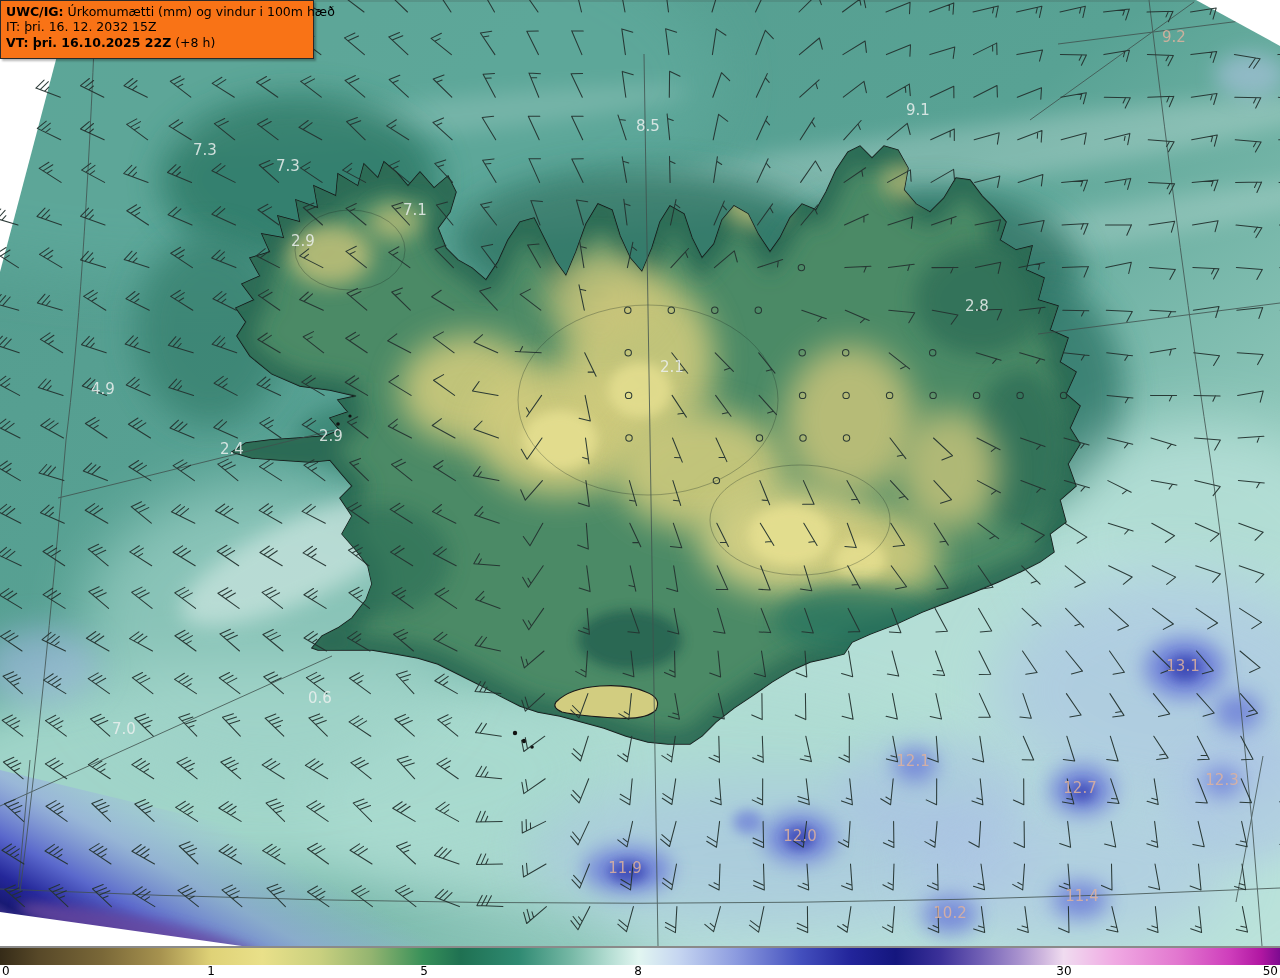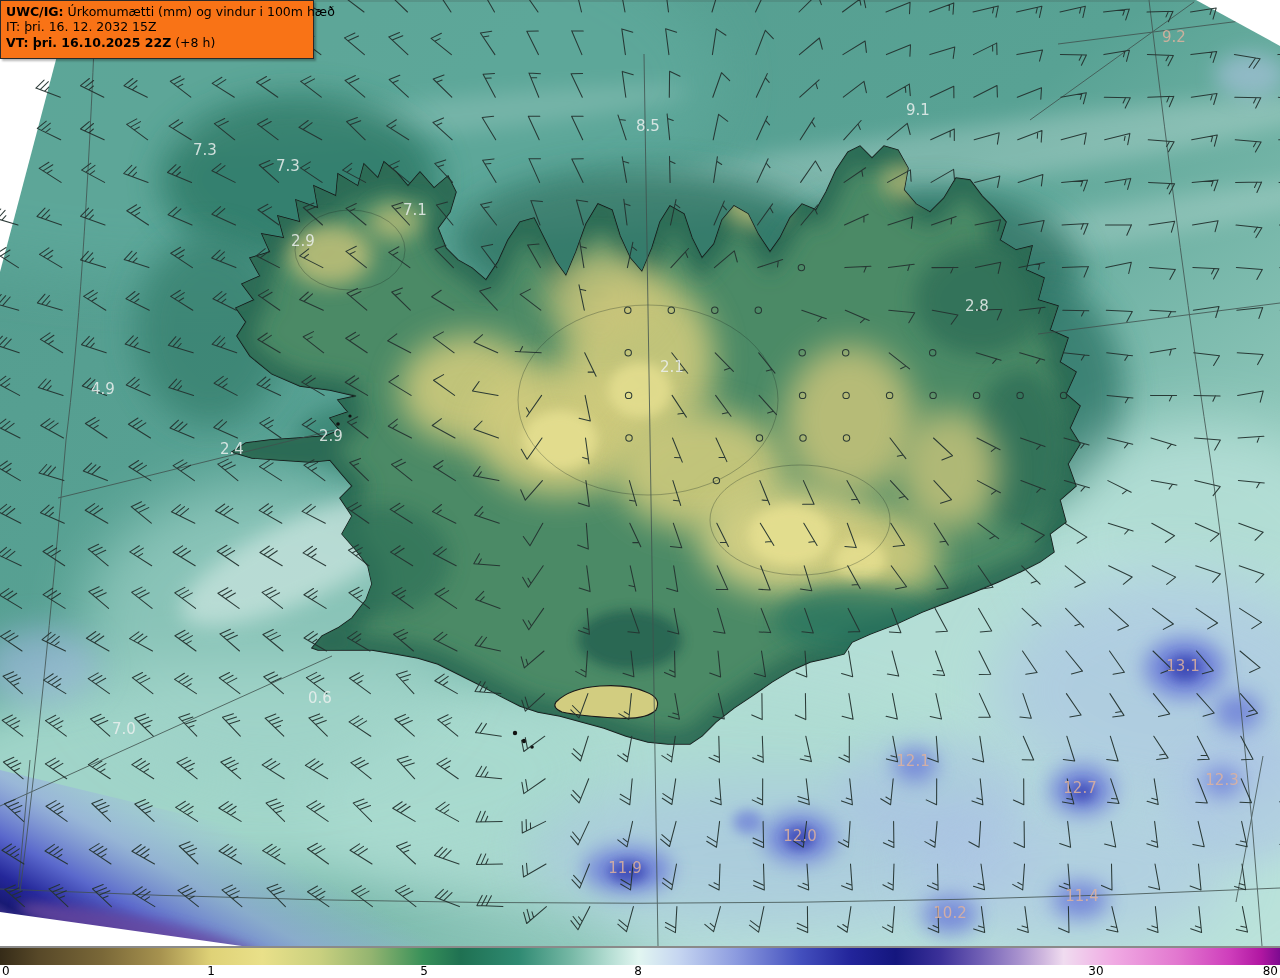--- a/index.html
+++ b/index.html
@@ -844,17 +844,17 @@
 
 <div id="colorbar">
   <div id="cbsep"></div>
   <div id="cbgrad" style="background: linear-gradient(90deg, rgb(53, 43, 24) 0%, rgb(87, 72, 40) 3%, rgb(122, 104, 56) 8%, rgb(166, 146, 79) 12.5%, rgb(223, 210, 119) 16.5%, rgb(233, 224, 137) 20.5%, rgb(201, 208, 127) 25%, rgb(147, 180, 112) 29%, rgb(55, 144, 89) 33.1%, rgb(31, 113, 82) 36%, rgb(47, 138, 114) 40.5%, rgb(116, 183, 164) 44.5%, rgb(178, 220, 209) 47.5%, rgb(226, 246, 241) 49.9%, rgb(198, 214, 241) 53%, rgb(140, 155, 223) 57.5%, rgb(68, 80, 190) 62.5%, rgb(34, 36, 154) 66.5%, rgb(20, 22, 126) 70%, rgb(60, 49, 153) 73.5%, rgb(111, 94, 180) 76.5%, rgb(166, 144, 205) 79.5%, rgb(207, 183, 222) 81.5%, rgb(240, 220, 240) 83.1%, rgb(240, 170, 227) 87%, rgb(226, 119, 207) 92%, rgb(207, 63, 188) 96%, rgb(177, 23, 162) 98.5%, rgb(125, 11, 144) 100%);"></div>
   <div id="cbticks">
         <span class="left" style="left: 2px;">0</span>
         <span style="left: 211px;">1</span>
         <span style="left: 424px;">5</span>
         <span style="left: 638px;">8</span>
         <span style="left: 851px; margin-top: 18px;">15</span>
-        <span style="left: 1064px; margin-left: 32px;">30</span>
-        <span class="right" style="left: 1278px;">80</span>
+        <span style="left: 1064px;">30</span>
+        <span class="right" style="left: 1278px;">50</span>
       </div>
 </div>
 </div>
 
 </body></html>

